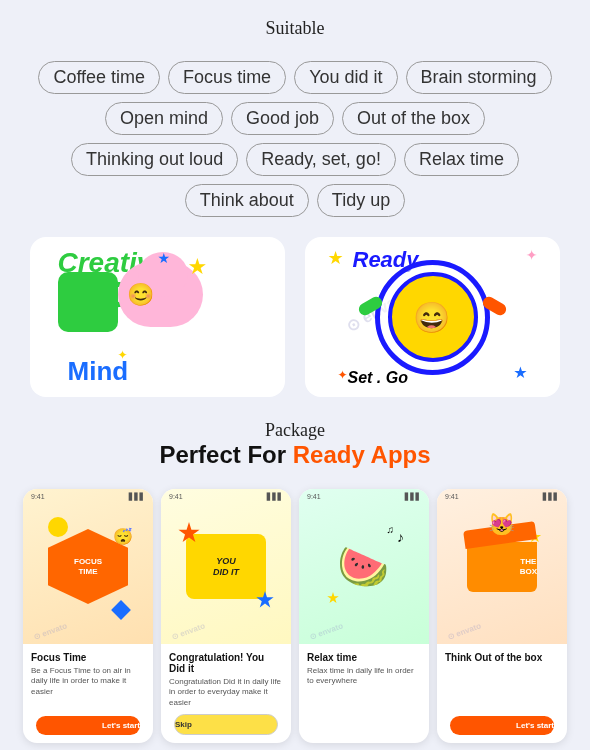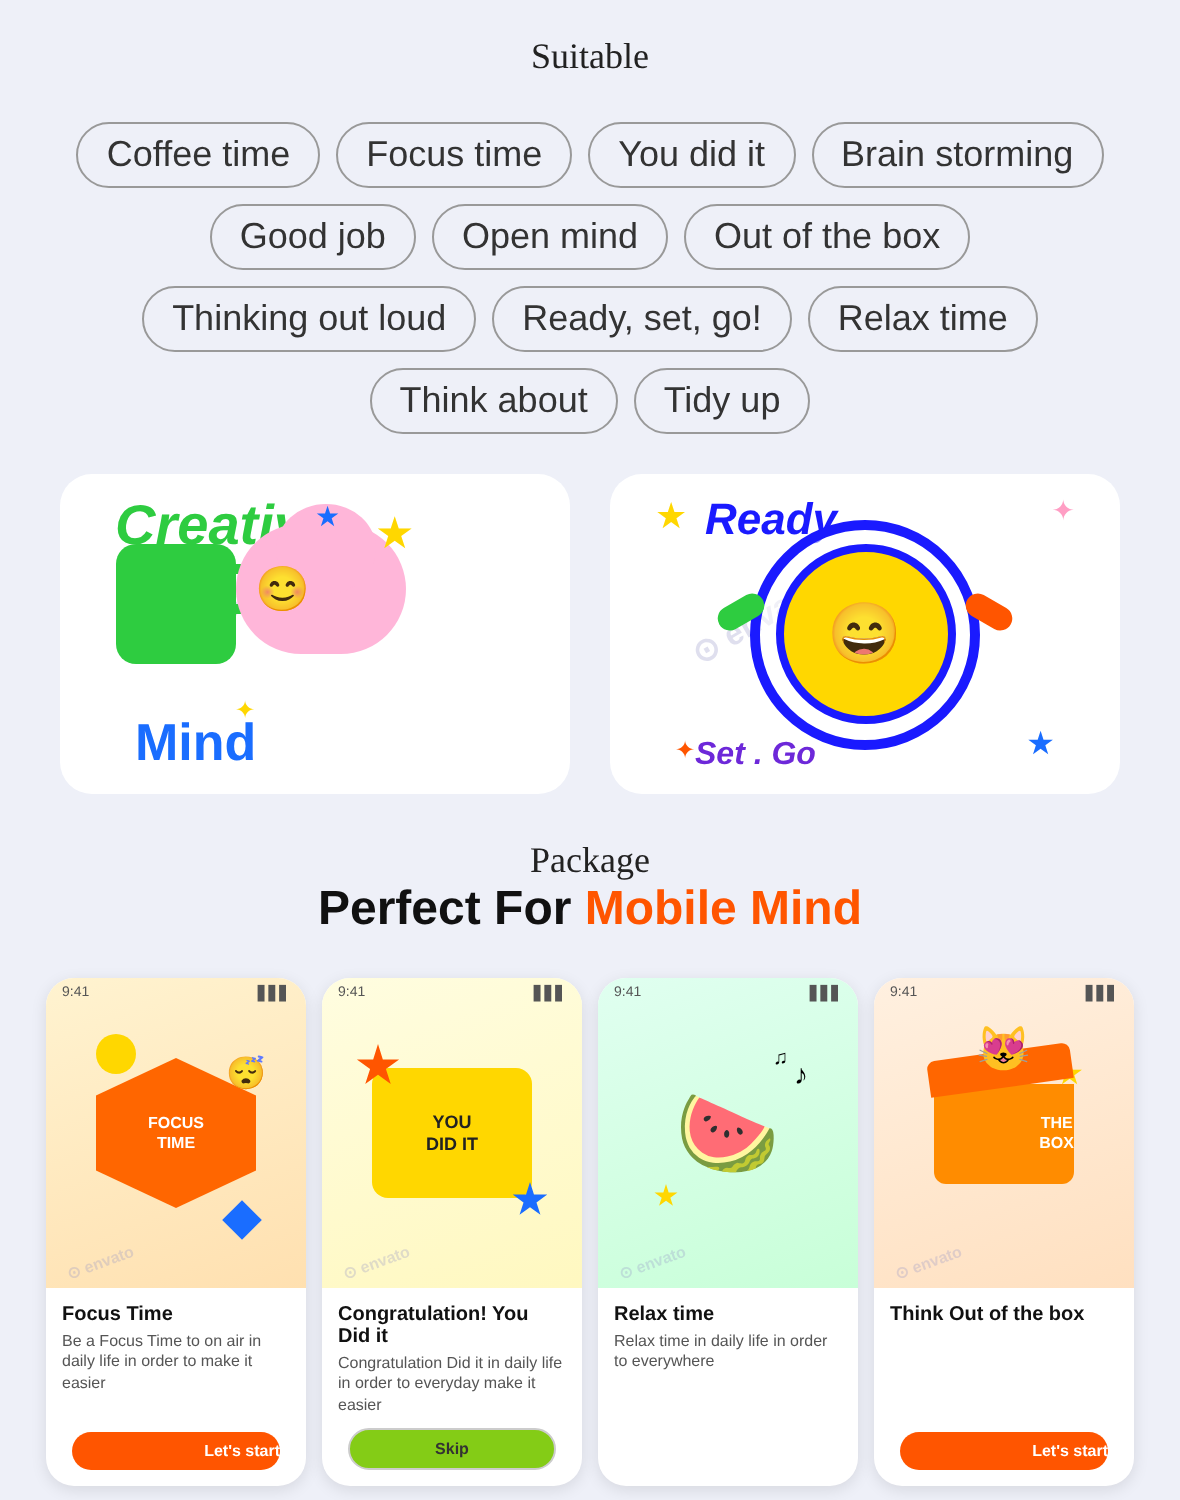--- a/index.html
+++ b/index.html
@@ -211,31 +211,30 @@
       border-radius: 20px;
       padding: 5px 0;
       width: 80%;
       margin: 6px auto 8px;
       display: block;
       font-size: 8px;
       font-weight: bold;
       text-align: right;
     }
     .phone-button-skip {
-      background: #84cc16;
+      background: #fde047;
       color: #333;
       border: 1px solid #ccc;
       border-radius: 20px;
       padding: 5px 0;
       width: 80%;
       margin: 6px auto 8px;
       display: block;
       font-size: 8px;
       font-weight: bold;
-      text-align: center;
     }
 
     .envato-watermark {
       position: absolute;
       color: rgba(150,150,200,0.3);
       font-size: 16px;
       font-weight: bold;
       pointer-events: none;
       user-select: none;
     }
@@ -245,22 +244,22 @@
 
 <div class="header">
   <span class="script-text">Suitable</span>
 </div>
 
 <div class="tags-container" id="tags-container">
 <span class="tag">Coffee time</span>
     <span class="tag">Focus time</span>
     <span class="tag">You did it</span>
     <span class="tag">Brain storming</span>
+    <span class="tag">Open mind</span>
     <span class="tag">Good job</span>
-    <span class="tag">Open mind</span>
     <span class="tag">Out of the box</span>
     <span class="tag">Thinking out loud</span>
     <span class="tag">Ready, set, go!</span>
     <span class="tag">Relax time</span>
     <span class="tag">Think about</span>
     <span class="tag">Tidy up</span>
   </div>
 
 <div class="illustrations">
 
@@ -293,30 +292,30 @@
       <div style="position:absolute;top:5px;right:5px;font-size:14px;color:#ff9ec4;">✦</div>
       <div style="position:absolute;bottom:10px;right:15px;font-size:16px;color:#1a6dff;">★</div>
       <div style="position:absolute;bottom:10px;left:15px;font-size:12px;color:#ff5500;">✦</div>
 
       <div style="width:115px;height:115px;border-radius:50%;border:5px solid #1a1aff;background:#fff8;position:absolute;display:flex;align-items:center;justify-content:center;z-index:1;">
 
         <div style="position:absolute;left:-22px;top:35px;width:25px;height:12px;background:#2ecc40;border-radius:6px;transform:rotate(-30deg);"></div>
         <div style="position:absolute;right:-22px;top:35px;width:25px;height:12px;background:#ff5500;border-radius:6px;transform:rotate(30deg);"></div>
         <div class="rsg-circle" style="width:90px;height:90px;background:#ffd700;border-radius:50%;display:flex;align-items:center;justify-content:center;font-size:30px;">😄</div>
       </div>
-      <span class="rsg-text-setgo" style="bottom:5px;left:25px;position:absolute;font-size:16px;font-weight:900;color:#6d28d9;font-style:italic;">Set . Go</span>
+      <span class="rsg-text-setgo" style="bottom:5px;left:25px;position:absolute;font-size:16px;font-weight:900;color:#000000;font-style:italic;">Set . Go</span>
     </div>
   </div>
 </div>
 
 <div class="mobile-section">
   <span class="mobile-script">Package</span>
   <div class="mobile-title">
     <span>Perfect For</span>
-    <span class="highlight">Mobile Mind</span>
+    <span class="highlight">Ready Apps</span>
   </div>
 </div>
 
 <div class="phones-row" id="phones-row">
 <div class="phone-card">
       <div class="phone-screen" style="background: linear-gradient(160deg, rgb(255, 243, 208), rgb(255, 224, 176));">
         <div class="phone-screen-status">
           <span>9:41</span>
           <span>▋▋▋</span>
         </div>
@@ -339,21 +338,21 @@
       <div class="phone-button">Let's start</div>
     </div>
     <div class="phone-card">
       <div class="phone-screen" style="background: linear-gradient(160deg, rgb(255, 253, 224), rgb(255, 248, 192));">
         <div class="phone-screen-status">
           <span>9:41</span>
           <span>▋▋▋</span>
         </div>
         <div>
     <div style="position:relative;display:flex;align-items:center;justify-content:center;width:90px;height:80px;">
-      <div style="width:80px;height:65px;background:#ffd700;border-radius:8px;display:flex;align-items:center;justify-content:center;flex-direction:column;position:relative;">
+      <div style="width:80px;height:65px;background:#ffd700;border-radius:8px;display:flex;align-items:center;justify-content:center;flex-direction:column;position:relative;font-style:italic;">
         <span style="font-size:9px;font-weight:900;color:#222;text-align:center;line-height:1.2;">YOU<br>DID IT</span>
         <div style="position:absolute;top:-12px;left:-8px;width:22px;height:22px;background:#ff5500;clip-path:polygon(50% 0%,61% 35%,98% 35%,68% 57%,79% 91%,50% 70%,21% 91%,32% 57%,2% 35%,39% 35%);"></div>
         <div style="position:absolute;bottom:-10px;right:-8px;width:18px;height:18px;background:#1a6dff;clip-path:polygon(50% 0%,61% 35%,98% 35%,68% 57%,79% 91%,50% 70%,21% 91%,32% 57%,2% 35%,39% 35%);"></div>
       </div>
     </div>
   </div>
         <span class="envato-watermark" style="bottom: 8px; left: 10px; font-size: 8px; transform: rotate(-20deg);">⊙ envato</span>
       </div>
       <div class="phone-content">
         <div class="phone-title">Congratulation! You Did it</div>

